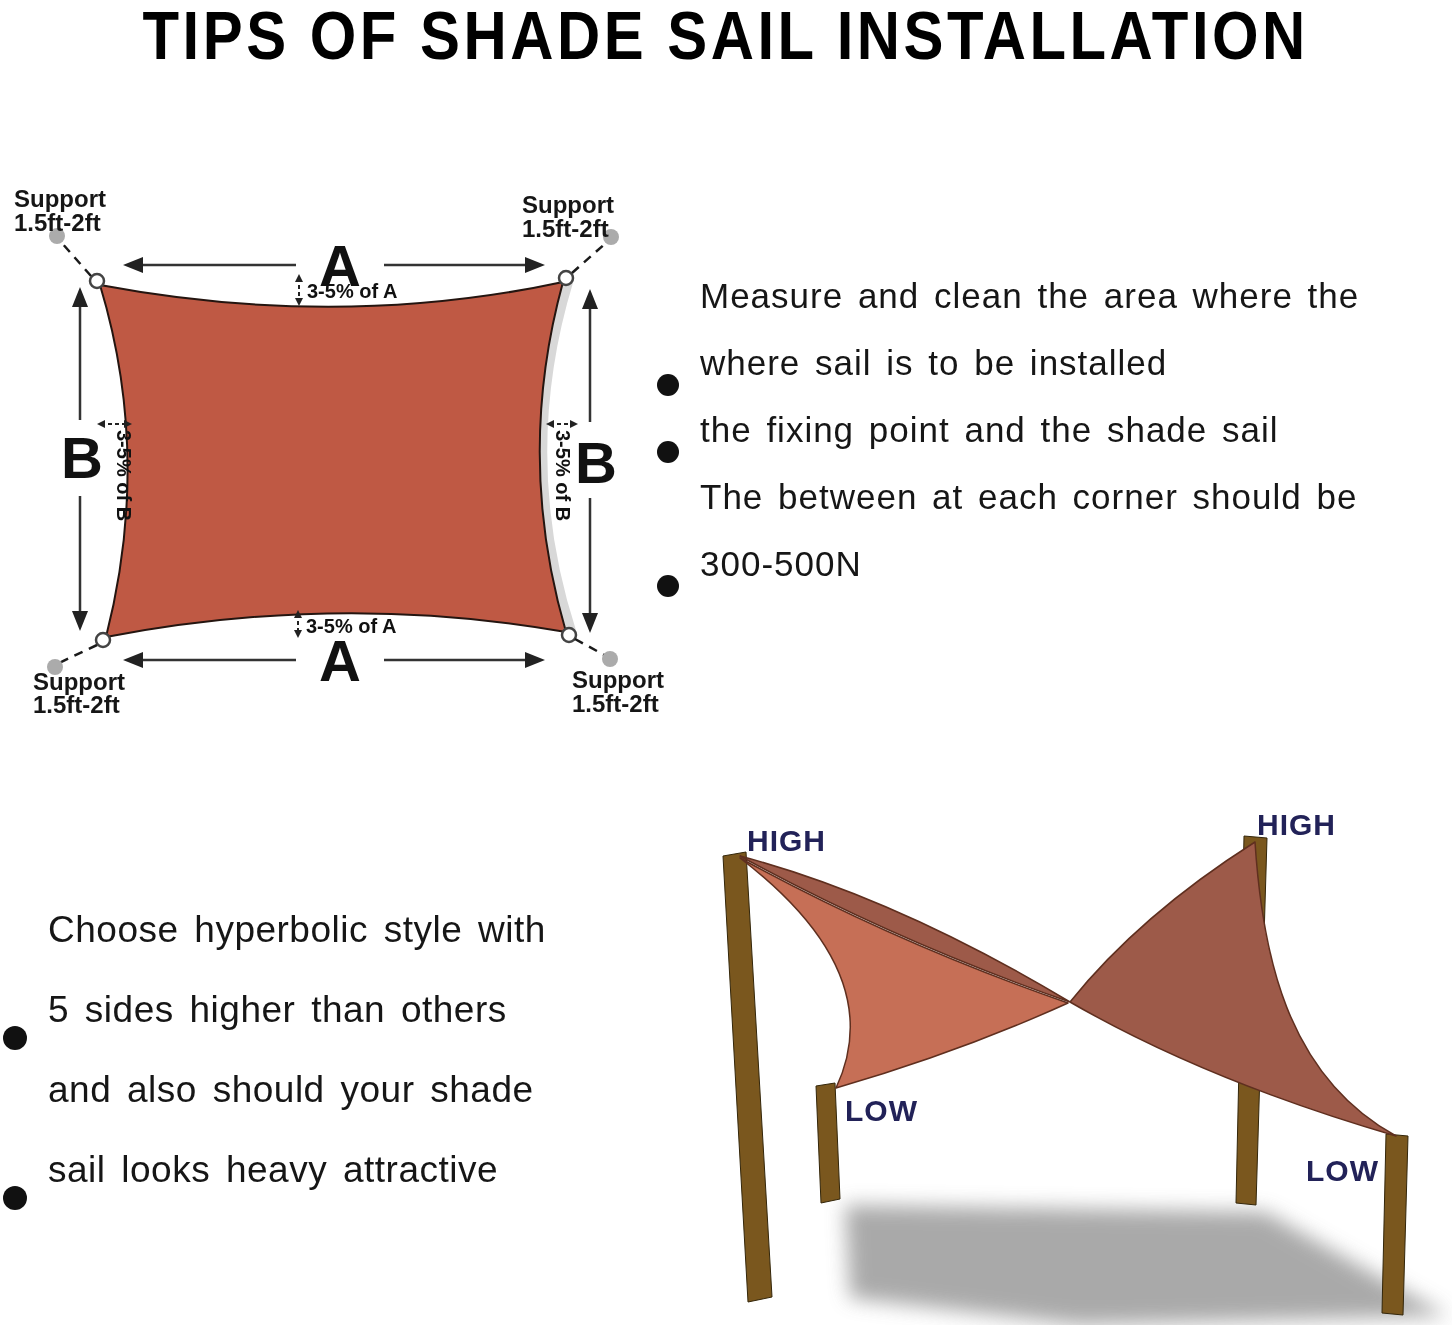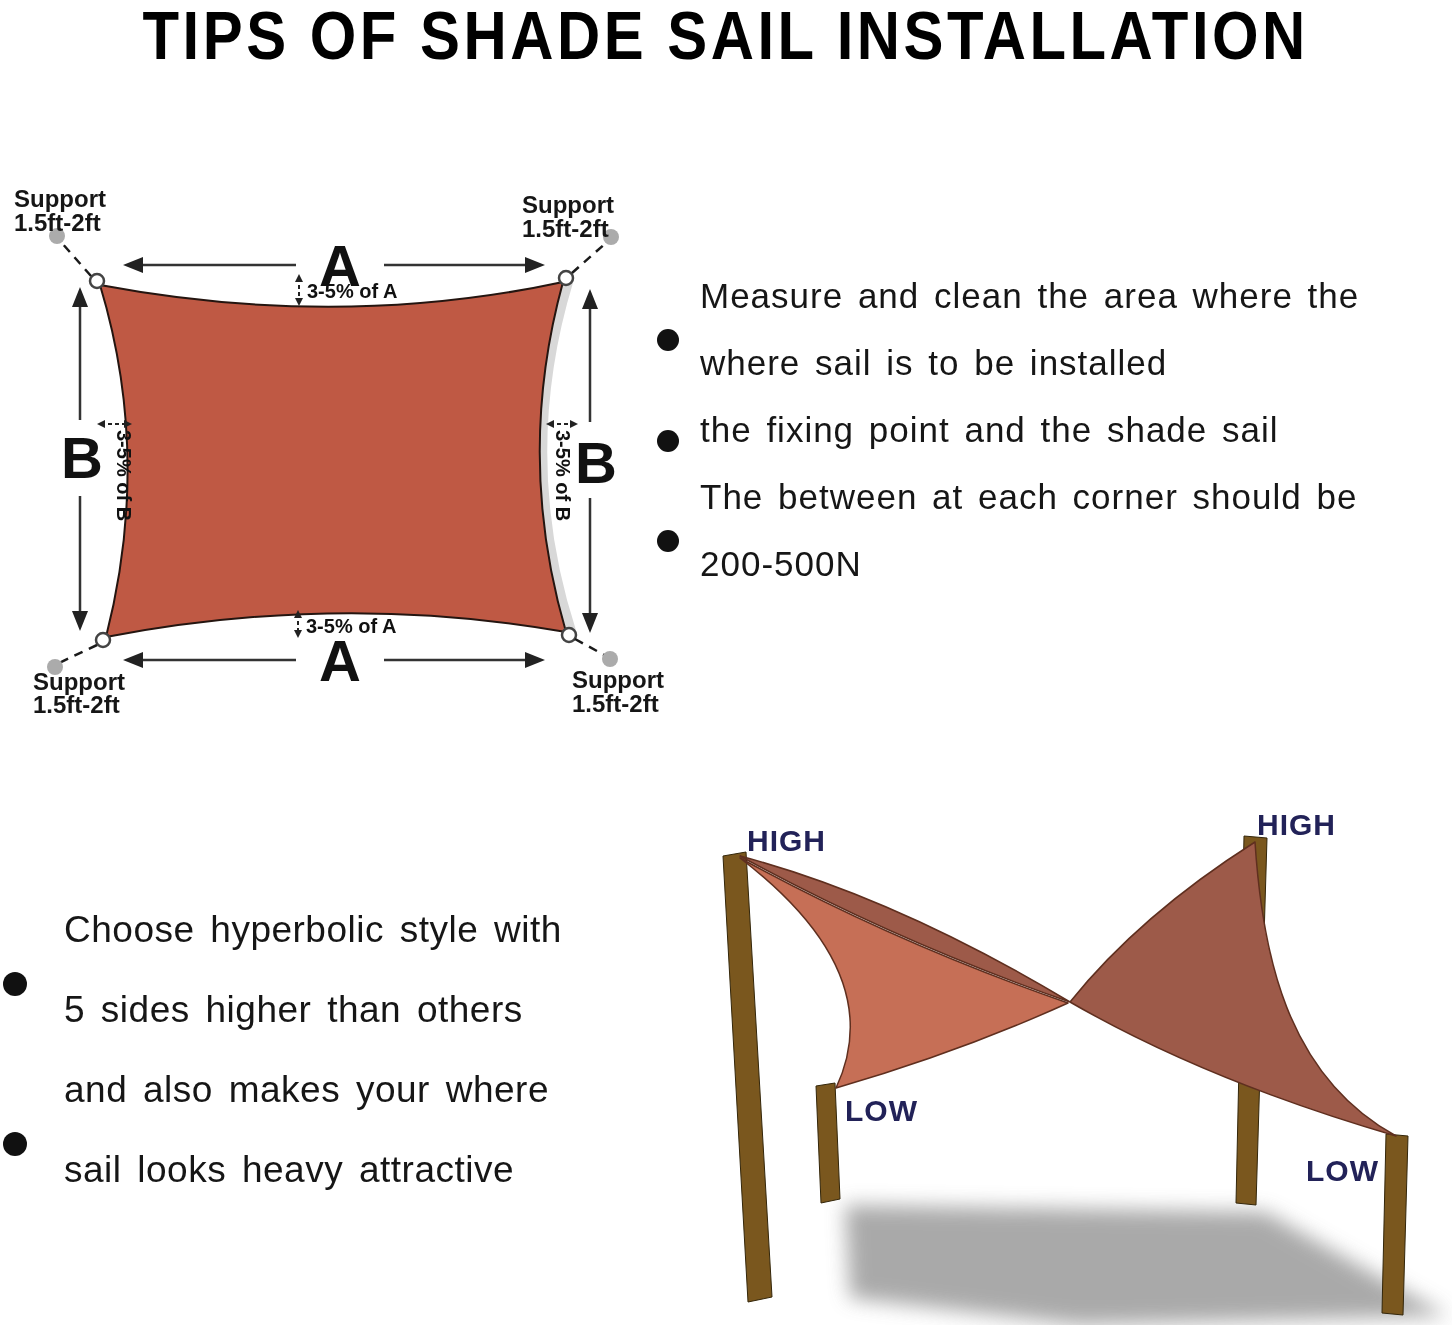--- a/index.html
+++ b/index.html
@@ -20,29 +20,29 @@
   .support-text { font-size:24px; font-weight:bold; fill:#161616; }
   .dim-line { stroke:#333; stroke-width:2.5; fill:none; }
   .dash-line { stroke:#1a1a1a; stroke-width:2.5; fill:none; stroke-dasharray:9 7; }
   .sag-line { stroke:#222; stroke-width:2; fill:none; stroke-dasharray:4 3; }
   .arrow { fill:#222; stroke:none; }
   .hl-label { font-size:30px; font-weight:600; letter-spacing:1px; }
 
   .tips { position:absolute; }
   .tips-right { left:648px; top:262px; width:804px; }
   .tips-left  { left:2px;  top:890px; width:648px; }
-  .tip { display:flex; align-items:center; }
+  .tip { display:flex; align-items:flex-end; }
   .bullet { flex:none; border-radius:50%; background:#111; }
   .tips-right .bullet { width:22px; height:22px; margin:22px 21px 0 9px; }
   .tips-left  .bullet { width:24px; height:24px; margin:28px 21px 0 1px; }
   .tip-lines div { white-space:nowrap; color:#161616; }
   .tips-right .tip-lines div { height:67px; line-height:67px; font-size:35px;
                                letter-spacing:1px; word-spacing:4px; }
   .tips-left  .tip-lines div { height:80px; line-height:80px; font-size:37px;
-                               letter-spacing:0.5px; word-spacing:5px;margin-left:16px; }
+                               letter-spacing:0.5px; word-spacing:5px; }
 </style>
 </head>
 <body>
 
 <div class="page-title">
   <span>TIPS OF SHADE SAIL INSTALLATION</span>
 </div>
 
 <svg id="diagram-svg" viewBox="0 150 700 600">
 
@@ -138,37 +138,37 @@
   <div class="tip">
     <span class="bullet"></span>
     <div class="tip-lines">
       <div>the fixing point and the shade sail</div>
     </div>
   </div>
   <div class="tip">
     <span class="bullet"></span>
     <div class="tip-lines">
       <div>The between at each corner should be</div>
-      <div>200-500N</div>
+      <div>300-500N</div>
     </div>
   </div>
 </div>
 
 <div class="tips tips-left">
   <div class="tip">
     <span class="bullet"></span>
     <div class="tip-lines">
       <div>Choose hyperbolic style with</div>
       <div>5 sides higher than others</div>
     </div>
   </div>
   <div class="tip">
     <span class="bullet"></span>
     <div class="tip-lines">
-      <div>and also makes your where</div>
+      <div>and also should your shade</div>
       <div>sail looks heavy attractive</div>
     </div>
   </div>
 </div>
 
 <svg id="hyperbolic-svg" viewBox="640 790 812 535">
   <defs>
     <filter id="soft-blur" x="-30%" y="-30%" width="160%" height="160%">
       <feGaussianBlur stdDeviation="10"></feGaussianBlur>
     </filter>

